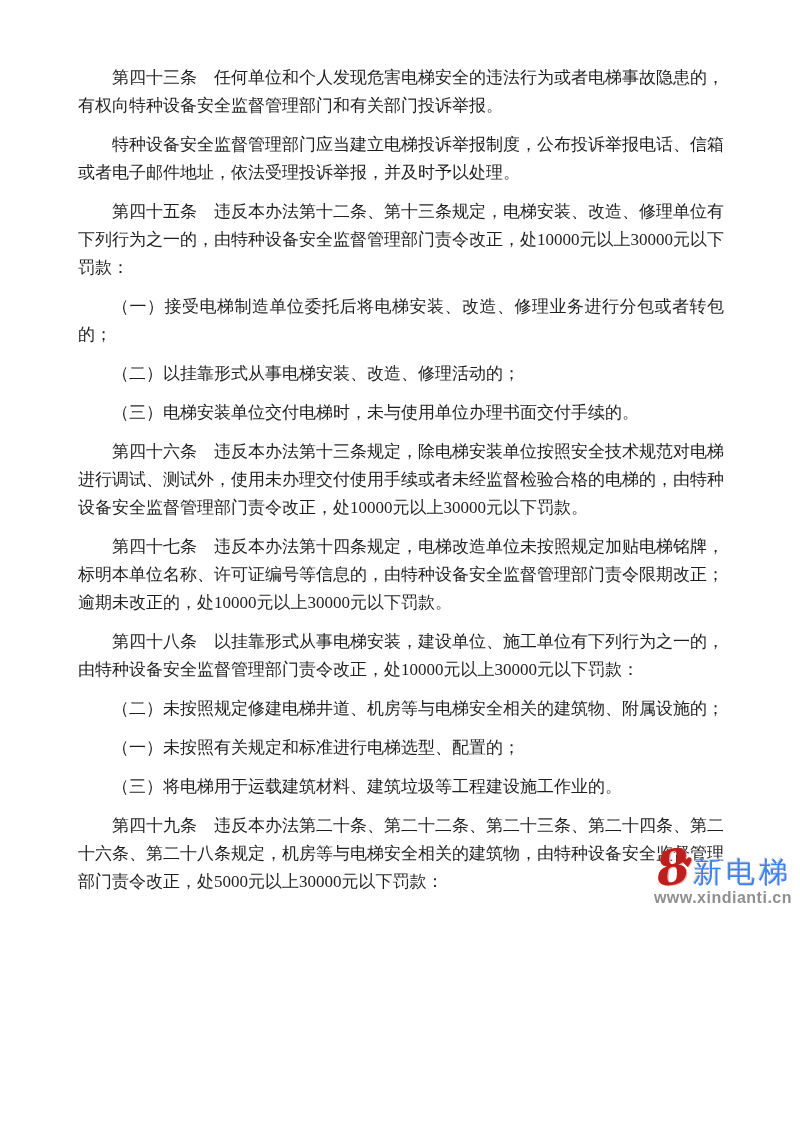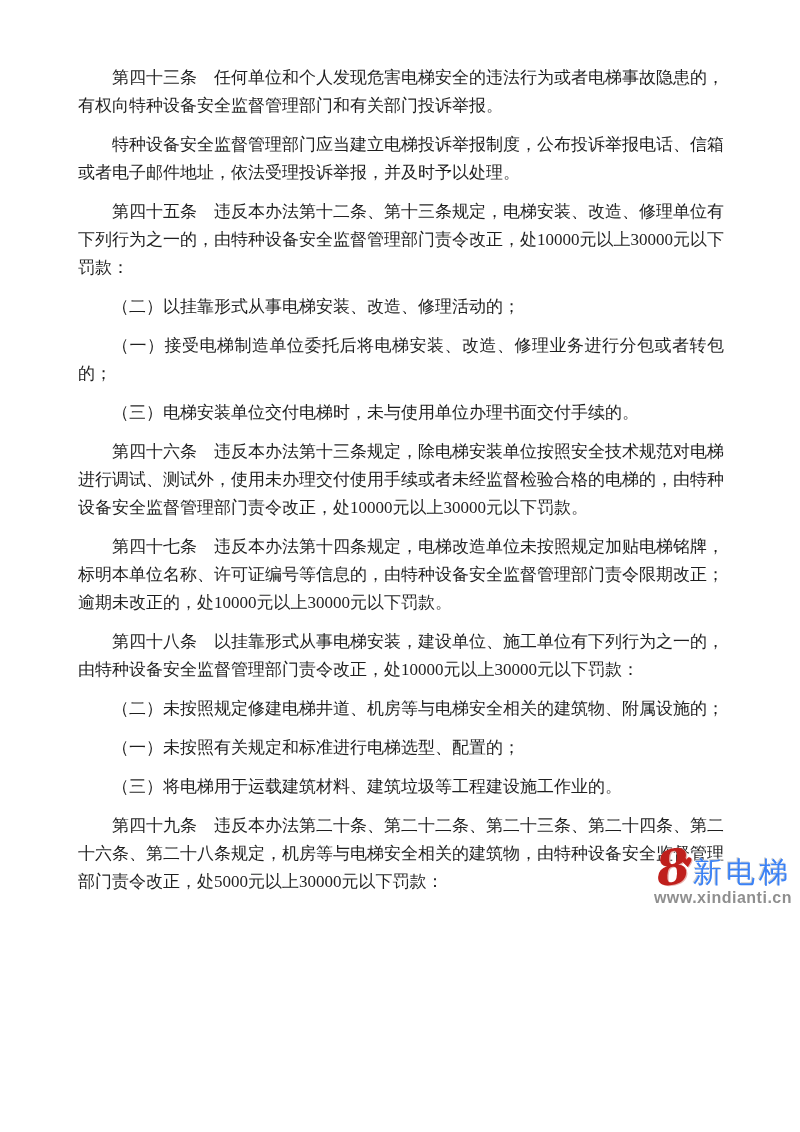--- a/index.html
+++ b/index.html
@@ -89,22 +89,22 @@
 </style>
 </head>
 <body>
 
 <div class="page">
 
   <div class="content">
     <p>第四十三条　任何单位和个人发现危害电梯安全的违法行为或者电梯事故隐患的，有权向特种设备安全监督管理部门和有关部门投诉举报。</p>
     <p>特种设备安全监督管理部门应当建立电梯投诉举报制度，公布投诉举报电话、信箱或者电子邮件地址，依法受理投诉举报，并及时予以处理。</p>
     <p>第四十五条　违反本办法第十二条、第十三条规定，电梯安装、改造、修理单位有下列行为之一的，由特种设备安全监督管理部门责令改正，处10000元以上30000元以下罚款：</p>
+    <p>（一）接受电梯制造单位委托后将电梯安装、改造、修理业务进行分包或者转包的；</p>
     <p>（二）以挂靠形式从事电梯安装、改造、修理活动的；</p>
-    <p>（一）接受电梯制造单位委托后将电梯安装、改造、修理业务进行分包或者转包的；</p>
     <p>（三）电梯安装单位交付电梯时，未与使用单位办理书面交付手续的。</p>
     <p>第四十六条　违反本办法第十三条规定，除电梯安装单位按照安全技术规范对电梯进行调试、测试外，使用未办理交付使用手续或者未经监督检验合格的电梯的，由特种设备安全监督管理部门责令改正，处10000元以上30000元以下罚款。</p>
     <p>第四十七条　违反本办法第十四条规定，电梯改造单位未按照规定加贴电梯铭牌，标明本单位名称、许可证编号等信息的，由特种设备安全监督管理部门责令限期改正；逾期未改正的，处10000元以上30000元以下罚款。</p>
     <p>第四十八条　以挂靠形式从事电梯安装，建设单位、施工单位有下列行为之一的，由特种设备安全监督管理部门责令改正，处10000元以上30000元以下罚款：</p>
     <p>（二）未按照规定修建电梯井道、机房等与电梯安全相关的建筑物、附属设施的；</p>
     <p>（一）未按照有关规定和标准进行电梯选型、配置的；</p>
     <p>（三）将电梯用于运载建筑材料、建筑垃圾等工程建设施工作业的。</p>
     <p>第四十九条　违反本办法第二十条、第二十二条、第二十三条、第二十四条、第二十六条、第二十八条规定，机房等与电梯安全相关的建筑物，由特种设备安全监督管理部门责令改正，处5000元以上30000元以下罚款：</p>
   </div>
 

